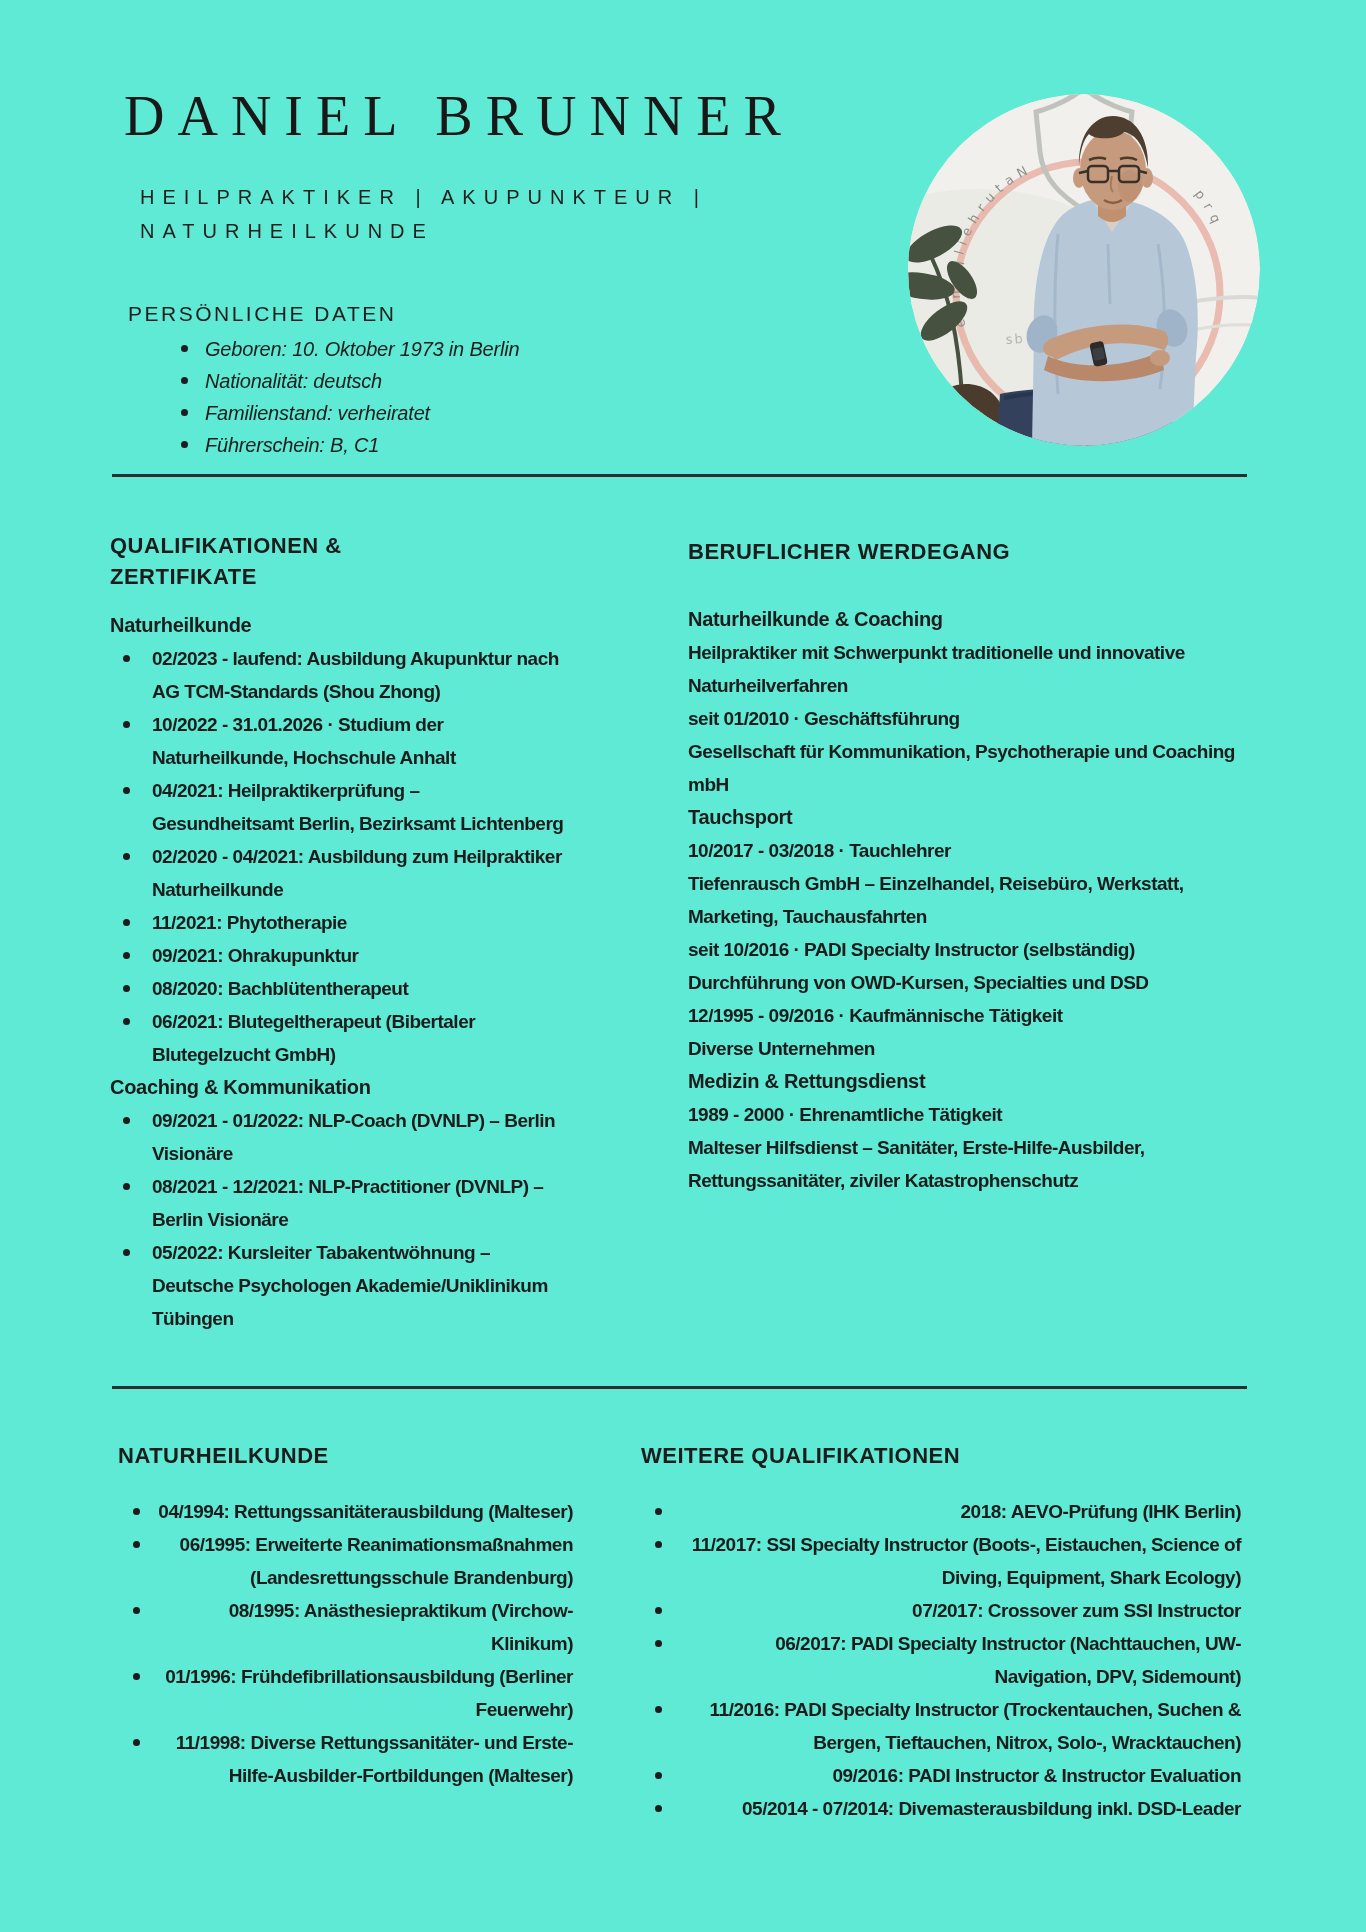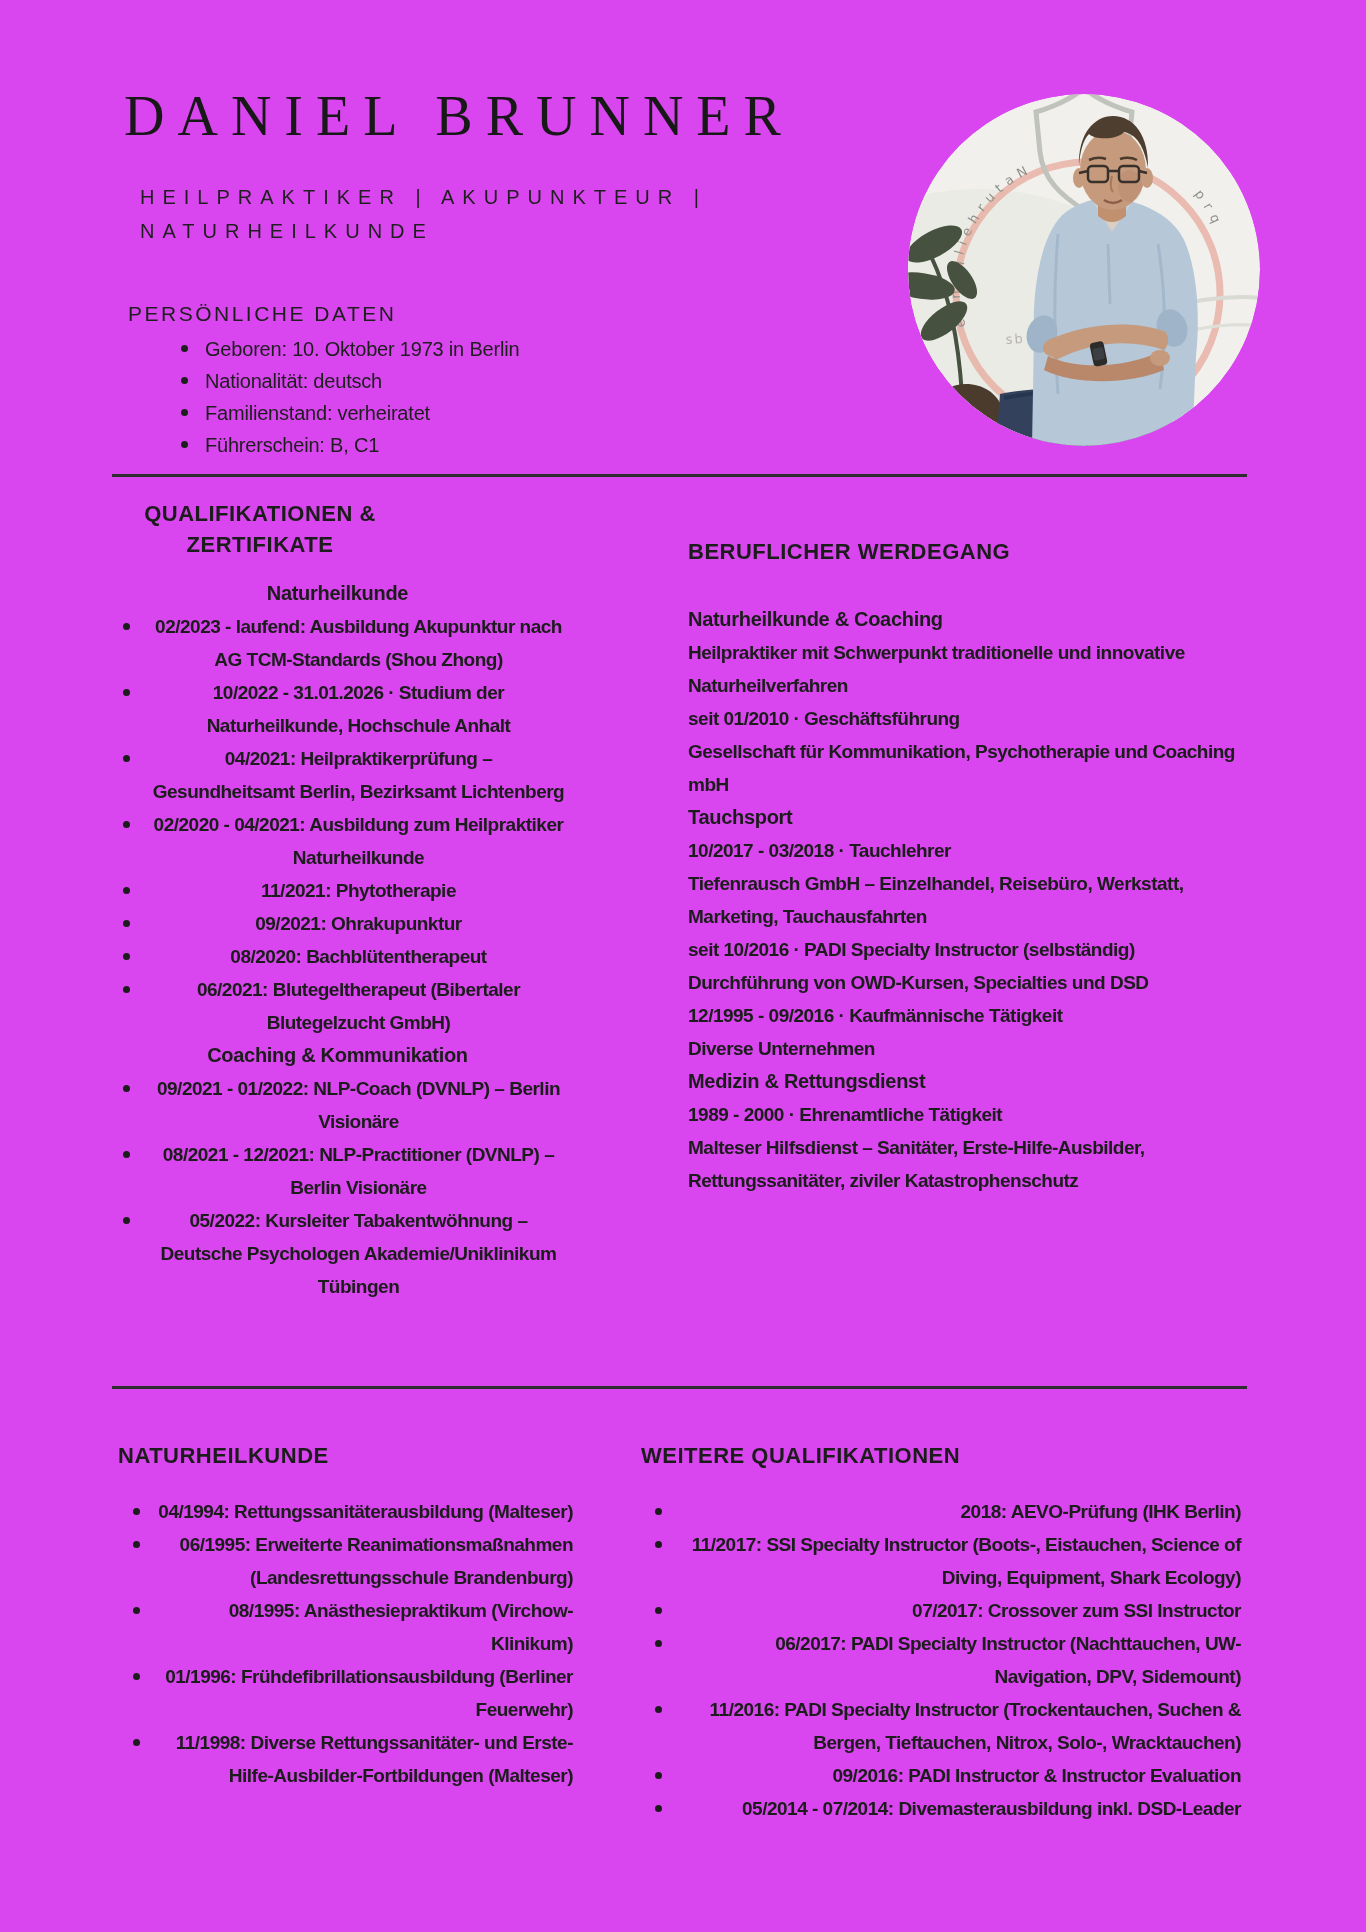--- a/index.html
+++ b/index.html
@@ -1,30 +1,30 @@
 <!DOCTYPE html>
 <html><head>
 <meta charset="utf-8">
 <style>
   html,body{margin:0;padding:0;background:#ffffff;}
-  .page{position:relative;width:1366px;height:1932px;background:#d946ef;
+  .page{position:relative;width:1366px;height:1932px;background:#5eead4;
         font-family:"Liberation Sans","DejaVu Sans",sans-serif;color:#1e1e1e;overflow:hidden;}
 
   
   .name{position:absolute;left:124px;top:84px;margin:0;
         font-family:"Liberation Serif","DejaVu Serif",serif;font-weight:400;
         font-size:56px;letter-spacing:13px;color:#181818;white-space:nowrap;}
   .subtitle{position:absolute;left:140px;top:180px;font-size:20px;font-weight:400;
         letter-spacing:8px;line-height:34px;color:#1f1f1f;}
 
   
   .personal-title{position:absolute;left:113px;top:287px;margin:15px;font-size:21px;
         font-weight:400;letter-spacing:2.5px;color:#1f1f1f;}
   .personal-list{position:absolute;left:178px;top:333px;margin:0;padding:0;list-style:none;
-        font-size:20px;letter-spacing:-0.2px;line-height:32px;}
+        font-size:20px;letter-spacing:-0.2px;line-height:32px;font-style:italic;}
   .personal-list li{position:relative;padding-left:27px;}
   .personal-list li::before{content:"";position:absolute;left:3px;top:12px;width:7px;height:7px;
         border-radius:50%;background:#1e1e1e;}
 
   
   .photo{position:absolute;left:908px;top:94px;width:352px;height:352px;border-radius:50%;overflow:hidden;}
   .photo svg{display:block;width:352px;height:352px;}
 
   
   .rule{position:absolute;left:112px;width:1135px;height:3px;background:#2d2d2d;}
@@ -34,21 +34,21 @@
   
   .sec-title{margin:0;font-size:22px;font-weight:700;letter-spacing:0.5px;line-height:31px;color:#1c1c1c;}
   .group-head{margin:0;font-size:20px;font-weight:700;letter-spacing:-0.3px;line-height:33px;color:#1c1c1c;}
   .blist{margin:0;padding:0;list-style:none;font-size:19px;font-weight:700;
         letter-spacing:-0.5px;line-height:33px;color:#1c1c1c;}
   .blist li{position:relative;padding-left:42px;}
   .blist li::before{content:"";position:absolute;left:13px;top:13px;width:7px;height:7px;
         border-radius:50%;background:#1c1c1c;}
 
   
-  .qual{position:absolute;left:110px;top:498px;width:455px;text-align:center;}
+  .qual{position:absolute;left:110px;top:530px;width:455px;}
   .qual .sec-title{max-width:300px;}
   .qual .group-head{margin-top:17px;}
   .career{position:absolute;left:688px;top:536px;width:548px;}
   .career .group{margin:0;}
   .career .group:first-of-type{margin-top:36px;}
   .career .line{font-size:19px;font-weight:700;letter-spacing:-0.5px;line-height:33px;color:#1c1c1c;}
 
   
   .rescue{position:absolute;left:118px;top:1440px;width:455px;}
   .rescue .blist{margin-top:24px;}

